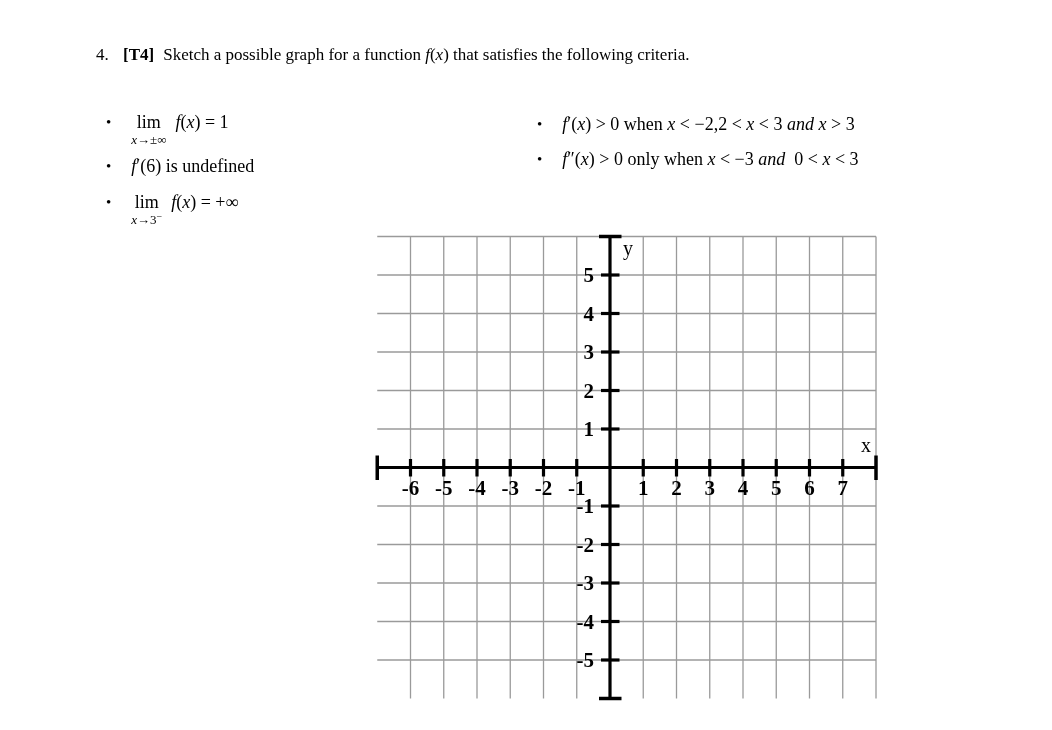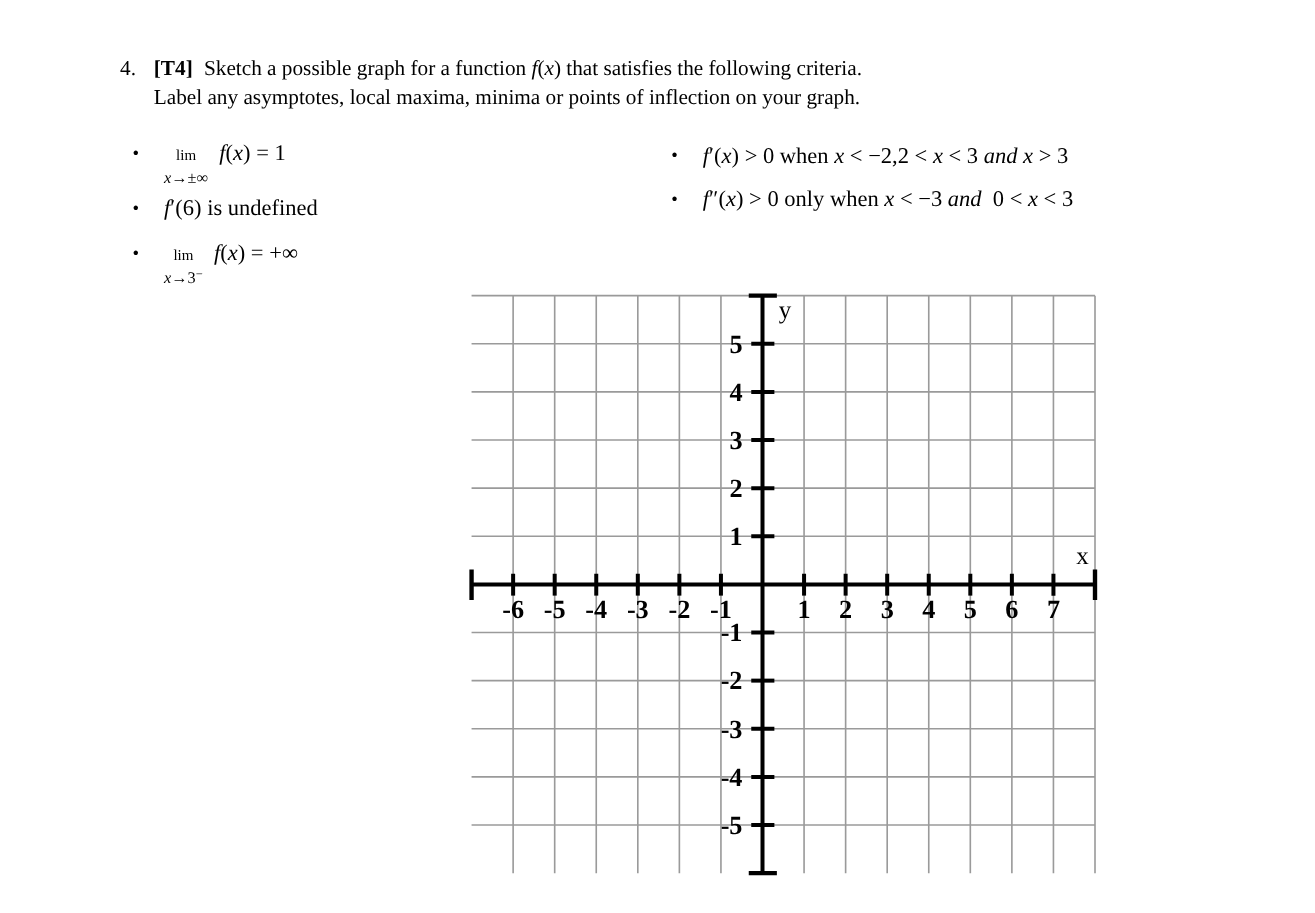--- a/index.html
+++ b/index.html
@@ -6,35 +6,34 @@
   .page{position:relative;width:1052px;height:730px;background:#ffffff;overflow:hidden;
         font-family:"Liberation Serif","DejaVu Serif",serif;color:#000;}
   .pnum{position:absolute;left:96px;top:44px;font-size:17px;line-height:22.5px;}
   .pstatement{position:absolute;left:123px;top:44px;width:720px;font-size:17px;line-height:22.5px;}
   .ptag{font-weight:bold;margin-right:9px;}
   .seg-i{font-style:italic;}
   .seg-p{font-style:normal;}
   .brow{position:absolute;white-space:nowrap;font-size:18px;line-height:21px;}
   .dot{font-size:15px;margin-right:20px;vertical-align:1px;}
   .limblk{display:inline-flex;flex-direction:column;align-items:center;margin-right:9px;}
-  .limop{font-size:12px;line-height:19px;}
+  .limop{font-size:18px;line-height:19px;}
   .limsub{font-size:13px;line-height:13px;margin-top:1px;white-space:nowrap;}
   .limsub sup{font-size:10px;line-height:0;vertical-align:4px;}
   .graph-svg{position:absolute;left:365px;top:225px;}
   .gtick{font-family:"Liberation Serif","DejaVu Serif",serif;font-size:21px;font-weight:bold;fill:#000;}
   .gletter{font-family:"Liberation Serif","DejaVu Serif",serif;font-size:20px;fill:#000;}
 </style>
 </head>
 <body>
 
 <div class="page">
   <span class="pnum">4.</span>
   <div class="pstatement">
     <div><span class="ptag">[T4]</span><span id="line1-segs"><span class="seg-p">Sketch a possible graph for a function </span><span class="seg-i">f</span><span class="seg-p">(</span><span class="seg-i">x</span><span class="seg-p">) that satisfies the following criteria.</span></span></div>
-    <div>Label any asymptotes, local maxima, minima or points of inflection on your graph.</div>
   </div>
 
   <div id="left-bullets">
       <div class="brow" style="left: 106px; top: 112px;"><span class="dot">•</span><span class="limblk">
           <span class="limop">lim</span>
           <span class="limsub"><span class="seg-i">x</span><span class="seg-p">→±∞</span></span>
         </span><span><span class="seg-i">f</span><span class="seg-p">(</span><span class="seg-i">x</span><span class="seg-p">) = 1</span></span></div>
       <div class="brow" style="left: 106px; top: 156px;"><span class="dot">•</span><span><span class="seg-i">f</span><span class="seg-p">′(6) is undefined</span></span></div>
       <div class="brow" style="left: 106px; top: 192px;"><span class="dot">•</span><span class="limblk">
           <span class="limop">lim</span>

